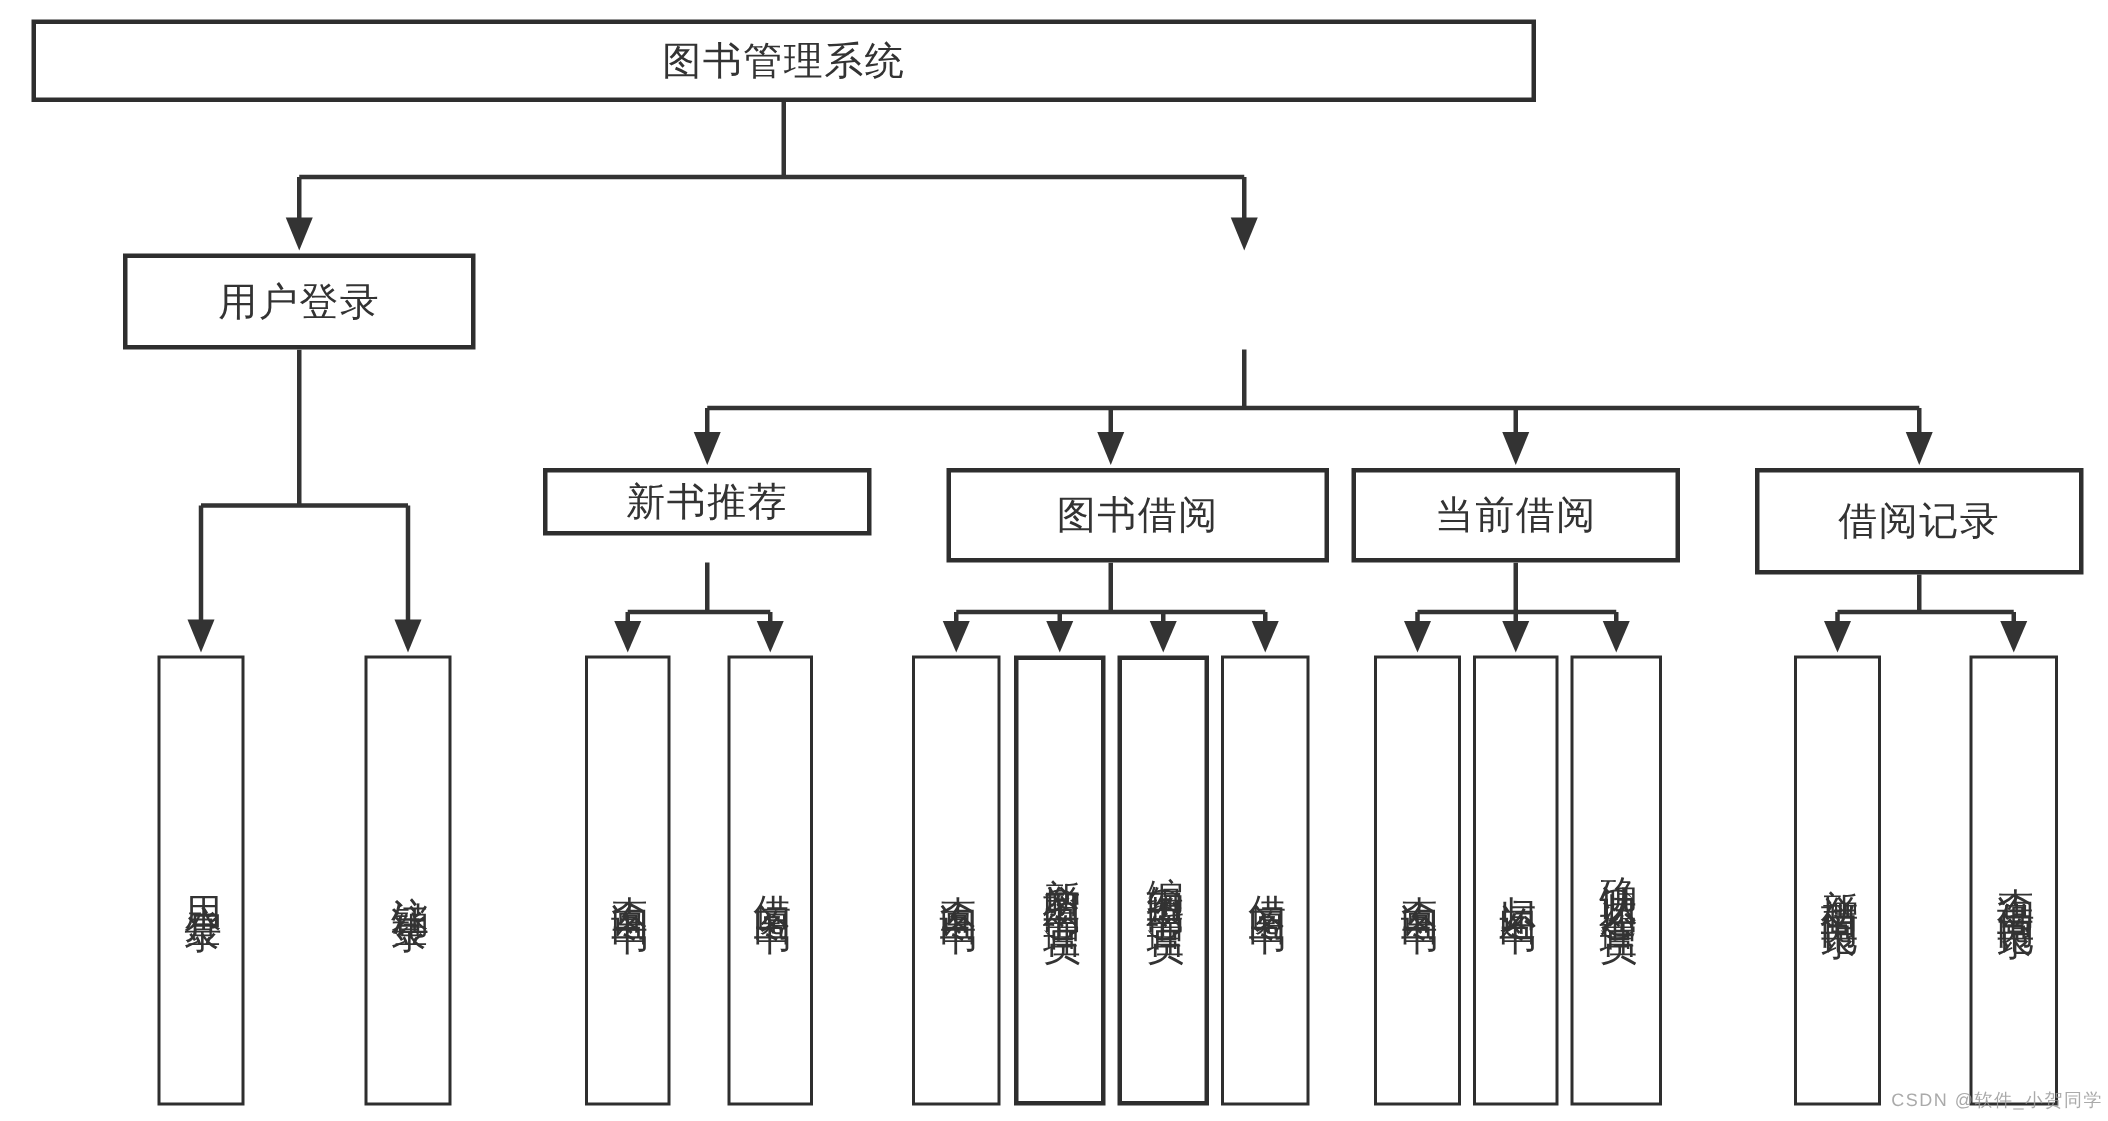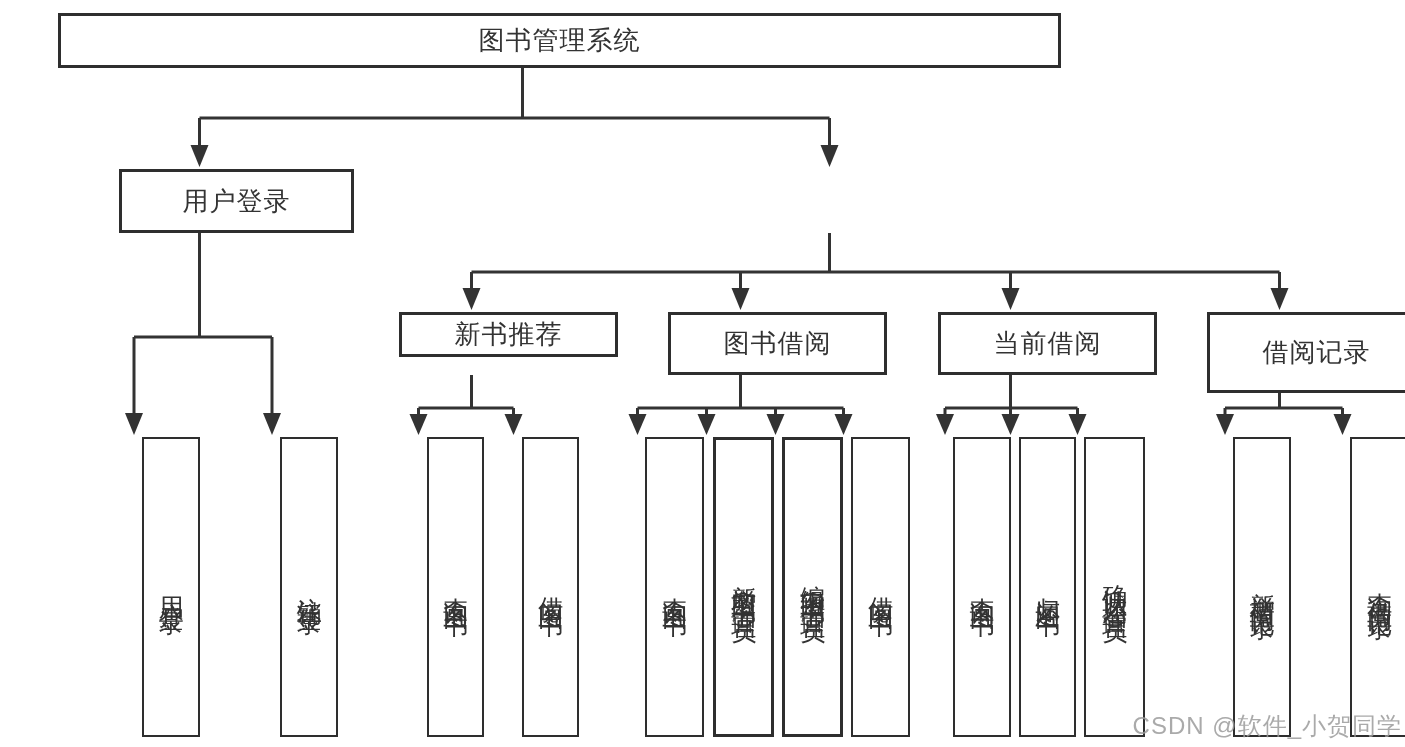--- a/index.html
+++ b/index.html
@@ -22,39 +22,38 @@
     box-sizing: border-box;
     background: #ffffff;
     border: 3px solid #2e2e2e;
     display: flex;
     align-items: center;
     justify-content: center;
     color: #333333;
     font-size: 26px;
     letter-spacing: 1px;
     z-index: 1;
-    margin-left: 37px;
   }
   .tall {
     border-width: 2px;
   }
   .tall span {
     writing-mode: vertical-rl;
     text-orientation: mixed;
     font-size: 25px;
     letter-spacing: 5px;
     line-height: 1.1;
     white-space: nowrap;
   }
   .thick { border-width: 3px; }
   #watermark {
     position: absolute;
     right: 3px;
     bottom: 5px;
-    font-size: 24px;
+    font-size: 12px;
     color: rgba(155, 155, 155, 0.85);
     letter-spacing: 1px;
     z-index: 5;
   }
 </style>
 </head>
 <body>
 
 <div id="canvas">
 
@@ -128,27 +127,27 @@
     <span>图书管理系统</span>
   </div>
 
   <div class="box" style="left:82px;top:169px;width:235px;height:64px">
     <span>用户登录</span>
   </div>
 
   <div class="box" style="left:362px;top:312px;width:219px;height:45px">
     <span>新书推荐</span>
   </div>
-  <div class="box" style="left:631px;top:312px;width:219px;height:63px">
+  <div class="box" style="left:631px;top:312px;width:255px;height:63px">
     <span>图书借阅</span>
   </div>
   <div class="box" style="left:901px;top:312px;width:219px;height:63px">
     <span>当前借阅</span>
   </div>
-  <div class="box" style="left:1170px;top:312px;width:219px;height:81px">
+  <div class="box" style="left:1170px;top:312px;width:219px;height:71px">
     <span>借阅记录</span>
   </div>
 
   <div class="box tall" style="left:105px;top:437px;width:58px;height:300px">
     <span>用户登录</span>
   </div>
   <div class="box tall" style="left:243px;top:437px;width:58px;height:300px">
     <span>注销登录</span>
   </div>
 

